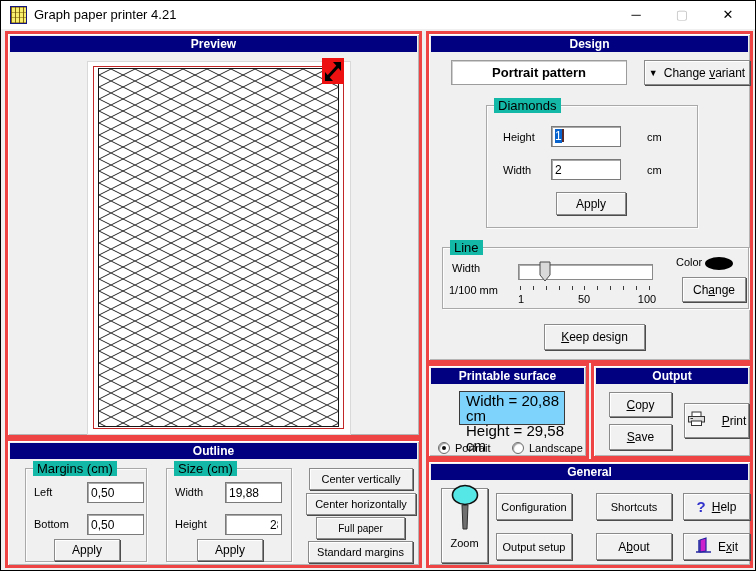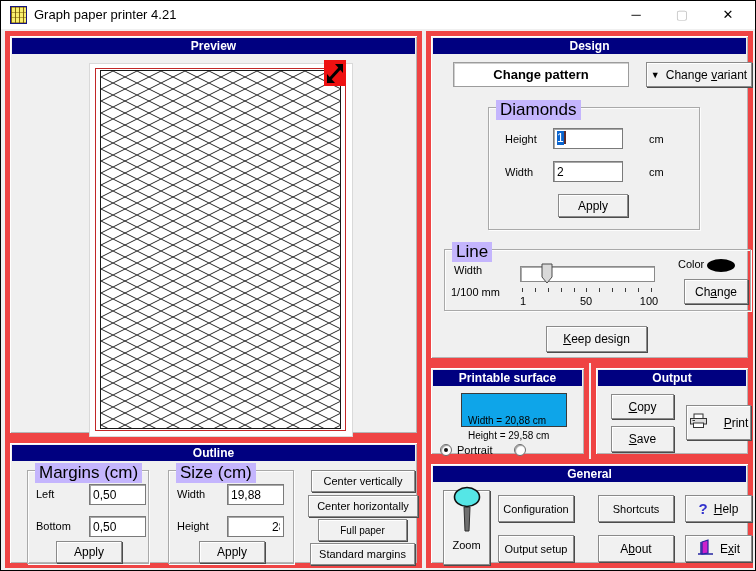--- a/index.html
+++ b/index.html
@@ -17,61 +17,61 @@
     background-image:
       repeating-linear-gradient(90deg,rgba(110,80,0,.85) 0 1px,transparent 1px 4px),
       repeating-linear-gradient(0deg,rgba(110,80,0,.5) 0 1px,transparent 1px 5px);
   }
   .win-title{position:absolute;left:33px;top:0;height:28px;line-height:28px;font-size:13px;}
   .win-btn{position:absolute;top:0;width:46px;height:28px;text-align:center;line-height:28px;font-size:13px;background:#fff;border:none;padding:0;font-family:"Liberation Sans",sans-serif;}
   .win-btn.min{right:96px;}
   .win-btn.max{right:50px;color:#bdbdbd;}
   .win-btn.close{right:4px;}
   
-  .panel{position:absolute;background:#f0f0f0;border:5px solid #ef4444;
+  .panel{position:absolute;background:#f0f0f0;border:3px solid #ef4444;
          box-shadow:inset 1px 1px 0 #ffffff, inset -1px -1px 0 #b5b5b5;}
   .phead{position:absolute;top:2px;left:2px;right:2px;height:16px;background:#000080;
          color:#fff;font-weight:bold;font-size:12px;text-align:center;line-height:16px;}
   
   .btn{position:absolute;background:#f1f1f1;border:1px solid #8a8a8a;
        box-shadow:1px 1px 0 #4c4c4c, inset 1px 1px 0 #ffffff;
        font-size:12px;font-family:"Liberation Sans",sans-serif;color:#000;
        display:flex;align-items:center;justify-content:center;padding:0;}
   .mn{text-decoration:underline;}
   
   .field{position:absolute;background:#fff;border:1px solid #7a7a7a;
          box-shadow:inset 1px 1px 0 #a8a8a8;font-size:12px;
          font-family:"Liberation Sans",sans-serif;padding:2px 3px;height:21px;}
   input.field{outline:none;}
   .lbl{position:absolute;font-size:11px;white-space:nowrap;}
   
   .gbox{position:absolute;border:1px solid #a9a9a9;
         box-shadow:inset 1px 1px 0 #fdfdfd, 1px 1px 0 #fdfdfd;}
-  .legend{position:absolute;top:-8px;left:7px;background:#c4b5fd;padding:0 4px;font-size:17px;}
+  .legend{position:absolute;top:-8px;left:7px;background:#14b8a6;padding:0 4px;font-size:13px;}
   
   .paper{position:absolute;left:79px;top:27px;width:264px;height:374px;background:#fff;
          border:1px solid #d9d9d9;}
   .red-outline{position:absolute;left:5px;top:4px;right:6px;bottom:5px;border:1px solid #c22727;}
   .pattern-box{position:absolute;left:4px;top:1px;right:4px;bottom:1px;border:1px solid #161616;overflow:hidden;}
   .zoom-corner{position:absolute;left:234px;top:-4px;width:22px;height:26px;background:#ee1111;border:none;padding:0;}
   
   .track{position:absolute;left:75px;top:16px;width:135px;height:16px;background:#fff;
          border:1px solid #8a8a8a;box-shadow:inset 1px 1px 0 #ababab;}
   .thumb{position:absolute;left:96px;top:13px;}
   .ticks{position:absolute;left:77px;top:38px;width:130px;height:5px;display:flex;justify-content:space-between;}
   .tick{width:1px;height:4px;background:#3c3c3c;}
   .ticklbl{position:absolute;top:45px;font-size:11px;text-align:center;}
   
   .radio{display:inline-block;width:12px;height:12px;border-radius:50%;background:#fff;
          border:1px solid #6b6b6b;box-shadow:inset 1px 1px 1px #9f9f9f;position:relative;vertical-align:-2px;}
   .radio.sel::after{content:"";position:absolute;left:3px;top:3px;width:4px;height:4px;border-radius:50%;background:#111;}
   .rlabel{font-size:11px;margin-left:5px;}
   
-  .infobox{position:absolute;left:30px;top:25px;width:106px;height:34px;background:#0ea5e9;
-           border:1px solid #3a3a3a;font-size:10px;line-height:15px;padding:19px 0 0 6px;}
+  .infobox{position:absolute;left:30px;top:25px;width:106px;height:34px;background:#7dd3fc;
+           border:1px solid #3a3a3a;font-size:15px;line-height:15px;padding:1px 0 0 6px;}
   .sel-text{background:#0a64ce;color:#fff;}
   .caret{display:inline-block;width:2px;height:13px;background:#5d2a2a;vertical-align:-2px;}
   .ellipse{position:absolute;left:262px;top:9px;width:28px;height:13px;background:#000;border-radius:50%;}
   .namebox{position:absolute;left:22px;top:26px;width:176px;height:25px;background:#fff;
            border:1px solid #9c9c9c;box-shadow:inset 1px 1px 0 #cfcfcf;
            font-weight:bold;font-size:13px;text-align:center;line-height:23px;}
 </style>
 </head>
 <body>
 
@@ -108,21 +108,21 @@
             <path d="M3 14 L3 23 L11 23 Z" fill="#000"></path>
           </svg>
         </span>
       </button>
     </div>
   </div>
 
   <div class="panel" style="left:425px;top:30px;width:327px;height:332px;">
     <div class="phead">Design</div>
 
-    <div class="namebox">Change pattern</div>
+    <div class="namebox">Portrait pattern</div>
 
     <button class="btn" style="left:215px;top:26px;width:106px;height:25px;">
       <span style="font-size:9px;margin-right:6px;">▼</span>
       <span><span>Change </span><span class="mn">v</span><span>ariant</span></span>
     </button>
 
     <div class="gbox" style="left:57px;top:71px;width:212px;height:123px;">
       <span class="legend">Diamonds</span>
       <span class="lbl" style="left:16px;top:25px;">Height</span>
       <div class="field" style="left:64px;top:20px;width:70px;"><span class="sel-text">1</span><span class="caret"></span></div>

